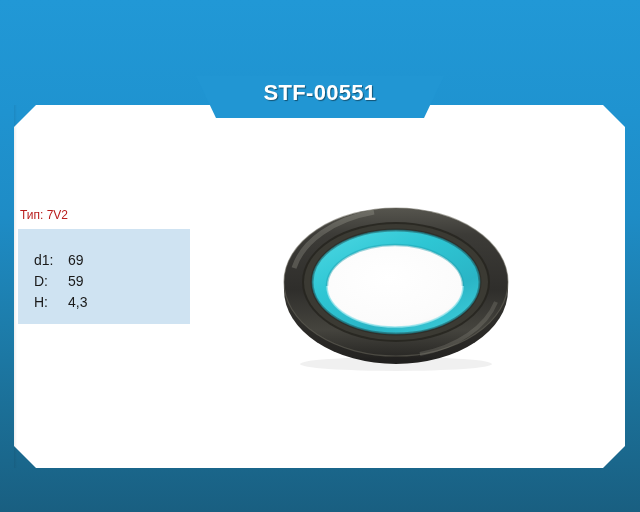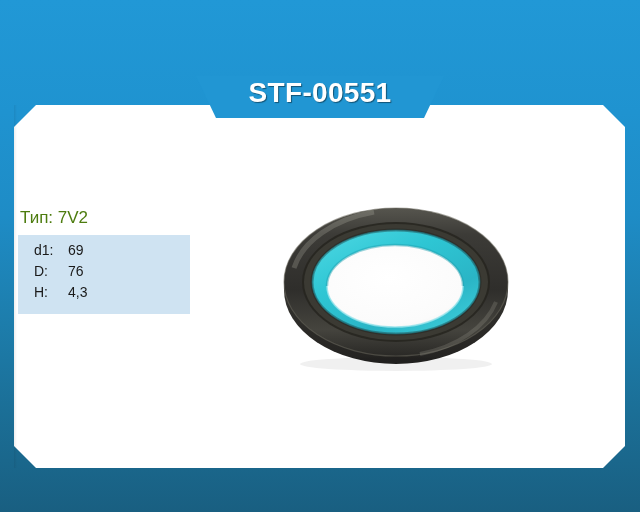--- a/index.html
+++ b/index.html
@@ -85,21 +85,21 @@
   }
   .title-text {
     position: absolute;
     left: 196px;
     top: 76px;
     width: 248px;
     height: 34px;
     line-height: 34px;
     text-align: center;
     color: #ffffff;
-    font-size: 28px;
+    font-size: 22px;
     font-weight: bold;
     letter-spacing: 0.3px;
     text-shadow: 1px 1px 1px rgba(0,0,0,0.45);
     white-space: nowrap;
   }
 
   
   .logo {
     position: absolute;
     left: 518px;
@@ -110,30 +110,30 @@
   .logo svg { display: block; }
 
   
   .spec-block {
     position: absolute;
     left: 18px;
     top: 208px;
     width: 260px;
   }
   .spec-type {
-    font-size: 17px;
-    color: #4d7c0f;
+    font-size: 12px;
+    color: #b91c1c;
     margin: 0 0 7px 2px;
     white-space: nowrap;
   }
   .spec-type .spec-type-label { font-weight: normal; }
   .spec-box {
     width: 172px;
     background: #cfe3f2;
-    padding: 5px 0 11px 0;
+    padding: 21px 0 11px 0;
   }
   .spec-row {
     display: flex;
     font-size: 14px;
     color: #1a1a1a;
     line-height: 21px;
     padding-left: 16px;
   }
   .spec-key { width: 34px; }
   .spec-val { }
@@ -168,21 +168,21 @@
       <span class="spec-type-value">7V2</span>
     </div>
 
     <div class="spec-box">
       <div class="spec-row">
         <span class="spec-key">d1:</span>
         <span class="spec-val">69</span>
       </div>
       <div class="spec-row">
         <span class="spec-key">D:</span>
-        <span class="spec-val">76</span>
+        <span class="spec-val">59</span>
       </div>
       <div class="spec-row">
         <span class="spec-key">H:</span>
         <span class="spec-val">4,3</span>
       </div>
     </div>
   </div>
 
   <div class="product">
     <svg width="240" height="178" viewBox="0 0 240 178" xmlns="http://www.w3.org/2000/svg">

